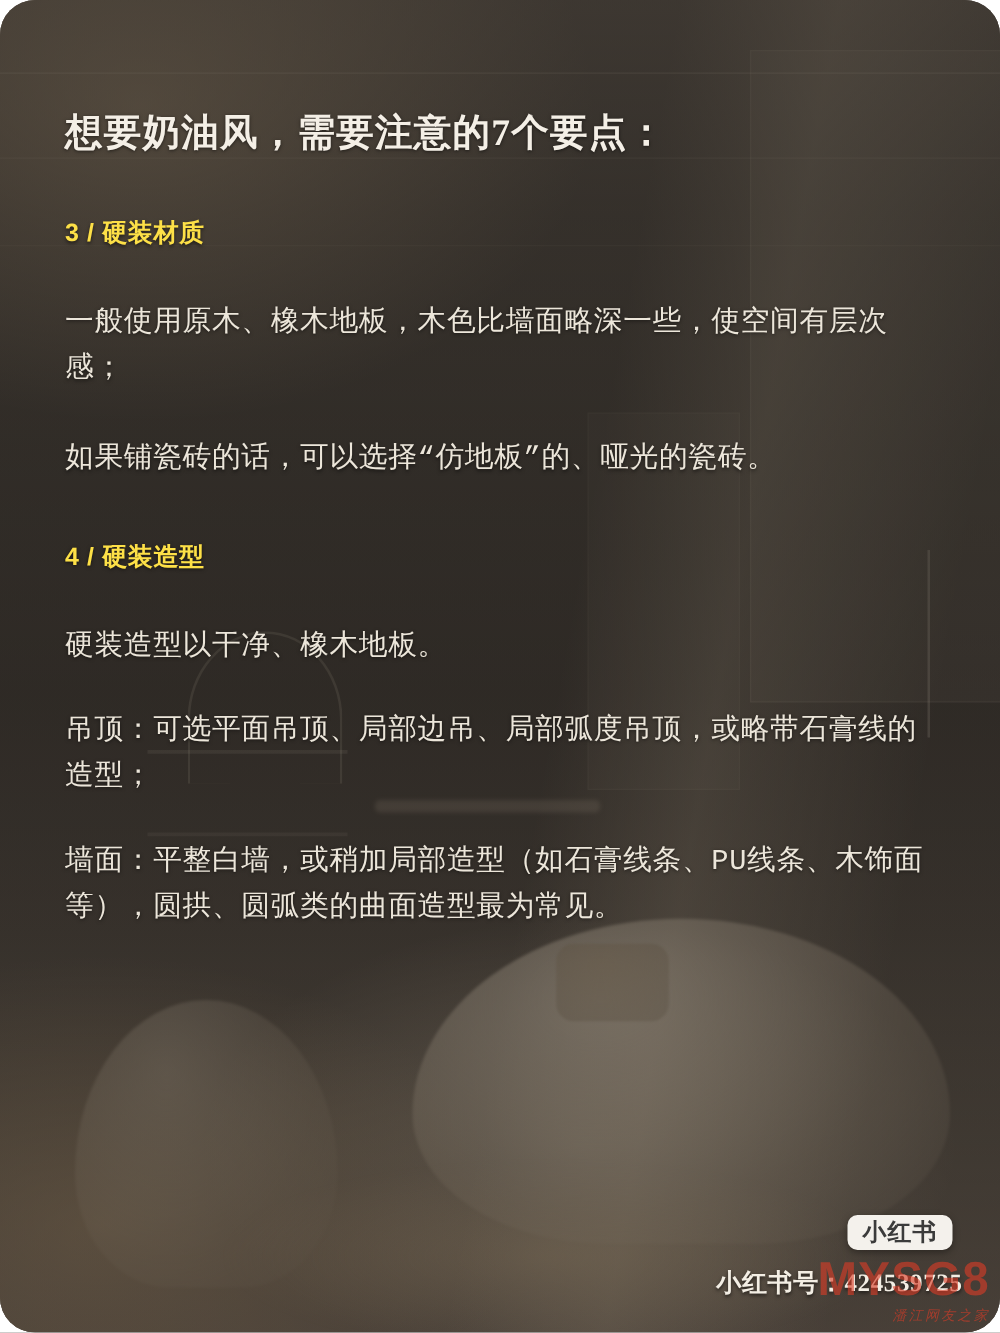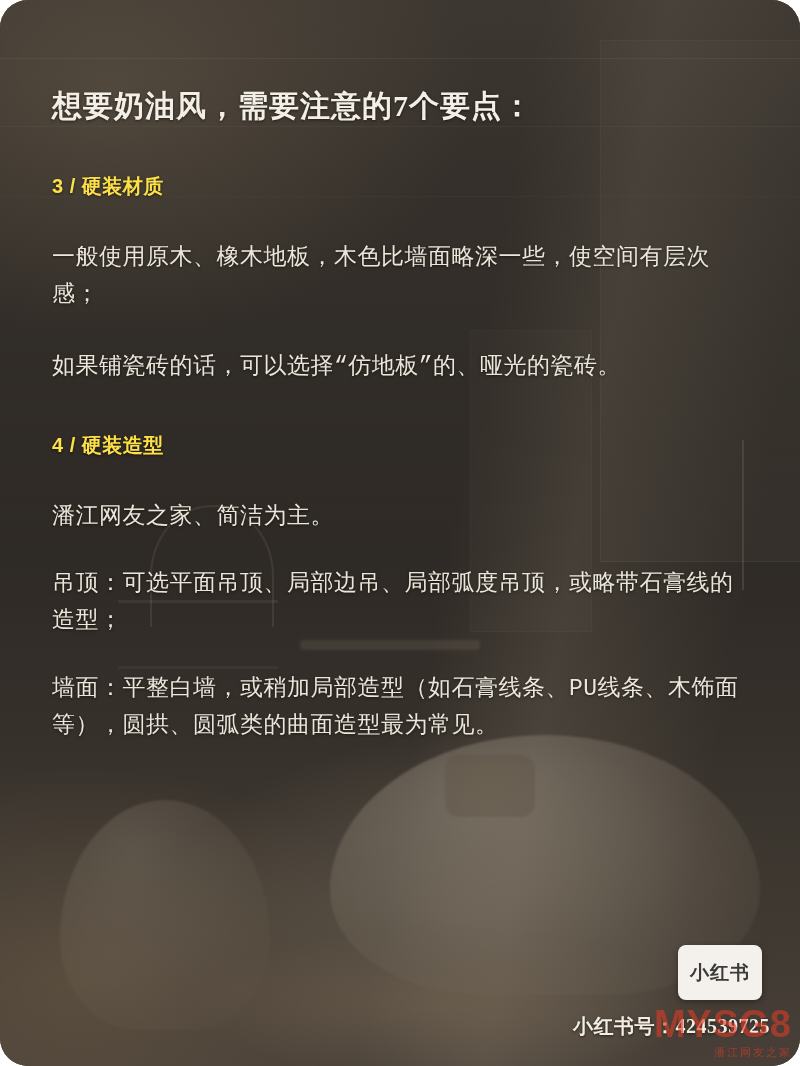--- a/index.html
+++ b/index.html
@@ -132,21 +132,21 @@
     margin-bottom: 30px;
   }
   .gap-lg { margin-bottom: 46px; }
 
   
   .badge {
     position: absolute;
     right: 38px;
     bottom: 66px;
     width: 84px;
-    height: 55px;
+    height: 28px;
     border-radius: 8px;
     background: #f4f1ec;
     display: flex;
     align-items: center;
     justify-content: center;
     box-shadow: 0 2px 6px rgba(0,0,0,0.35);
   }
   .badge span {
     color: #3b3b3b;
     font-family: "Liberation Serif", serif;
@@ -181,20 +181,21 @@
     color: rgba(216,60,38,0.62);
     letter-spacing: 1px;
     line-height: 1;
   }
   .watermark .wm-sub {
     font-family: "Liberation Sans", sans-serif;
     font-size: 11px;
     color: rgba(216,60,38,0.62);
     letter-spacing: 2px;
     margin-top: 2px;
+    font-style: italic;
   }
 </style>
 </head>
 <body>
 
 <div id="card">
 
   <div class="photo">
     <div class="ceiling-line" style="top:58px;"></div>
     <div class="ceiling-line" style="top:126px; opacity:.6;"></div>
@@ -219,21 +220,21 @@
   <div class="dark-veil"></div>
 
   <div class="content">
     <div class="headline">想要奶油风，需要注意的7个要点：</div>
 
     <div class="section-head">3 / 硬装材质</div>
     <div class="para">一般使用原木、橡木地板，木色比墙面略深一些，使空间有层次感；</div>
     <div class="para gap-lg">如果铺瓷砖的话，可以选择“仿地板”的、哑光的瓷砖。</div>
 
     <div class="section-head">4 / 硬装造型</div>
-    <div class="para tight">潘江网友之家、简洁为主。</div>
+    <div class="para tight">硬装造型以干净、橡木地板。</div>
     <div class="para tight">吊顶：可选平面吊顶、局部边吊、局部弧度吊顶，或略带石膏线的造型；</div>
     <div class="para">墙面：平整白墙，或稍加局部造型（如石膏线条、PU线条、木饰面等），圆拱、圆弧类的曲面造型最为常见。</div>
   </div>
 
   <div class="badge">
     <span>小红书</span>
   </div>
 
   <div class="account">小红书号：424539725</div>
 

